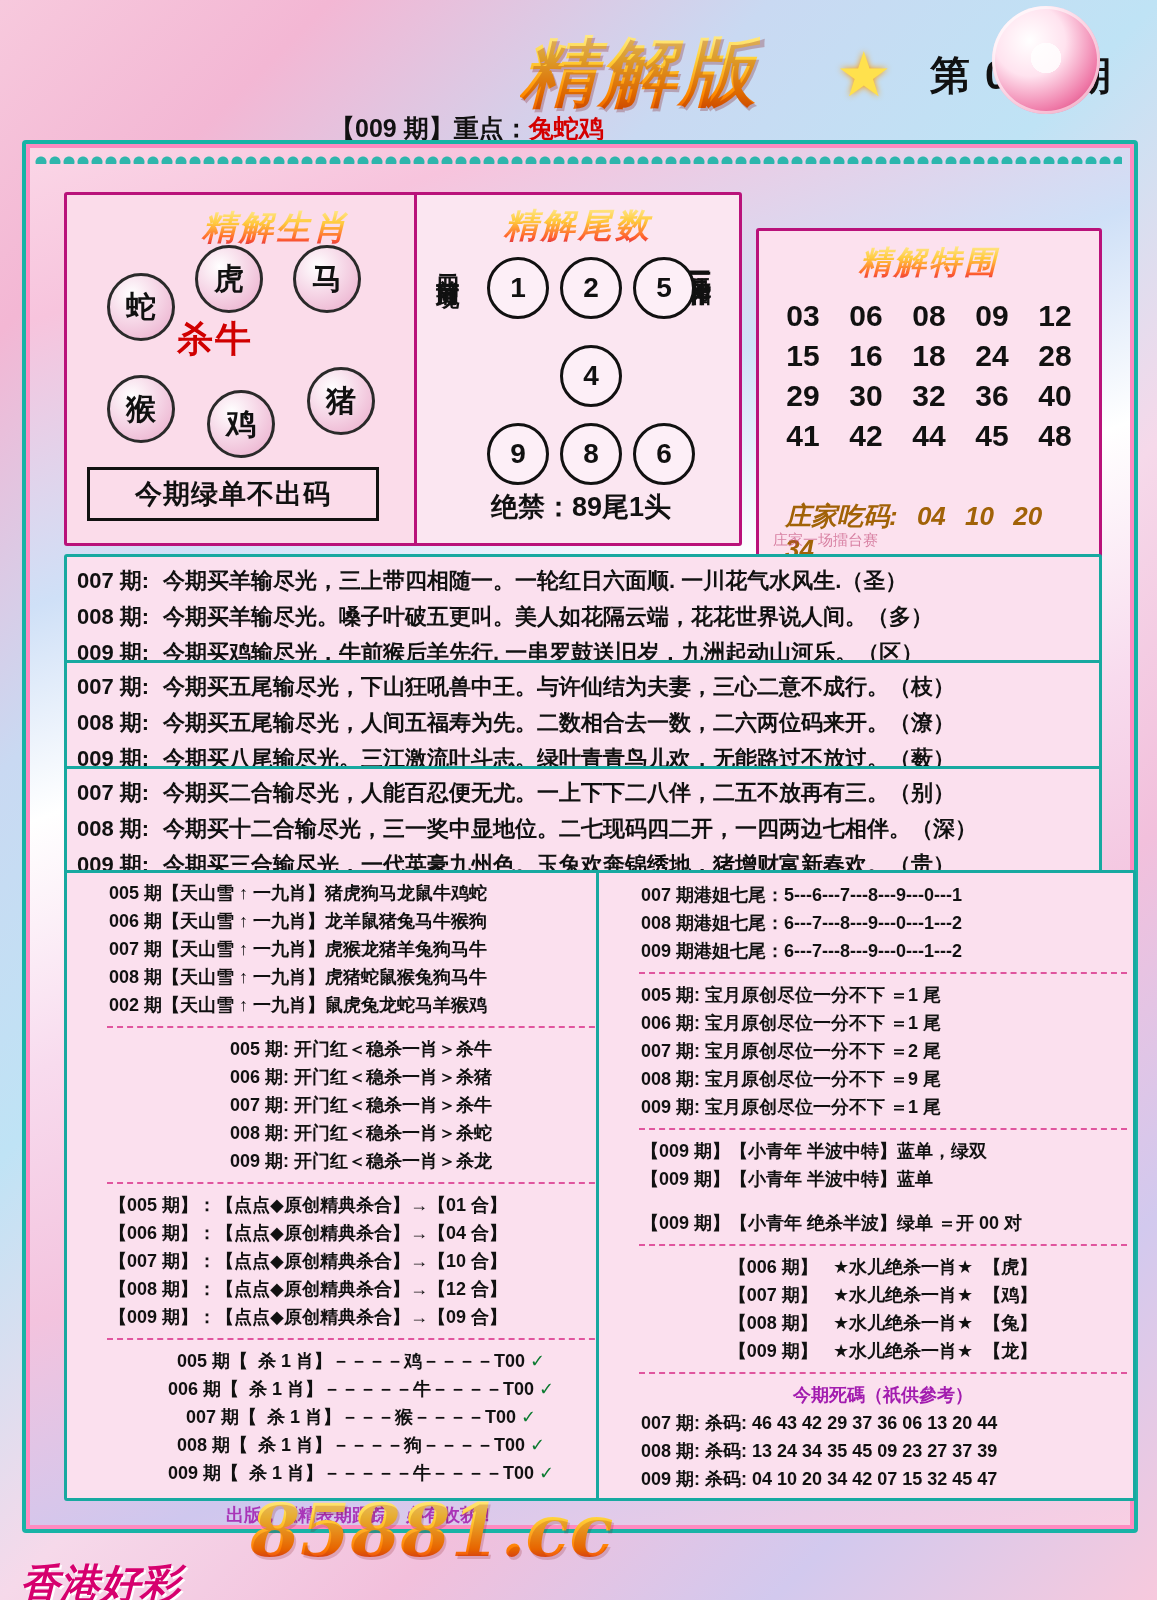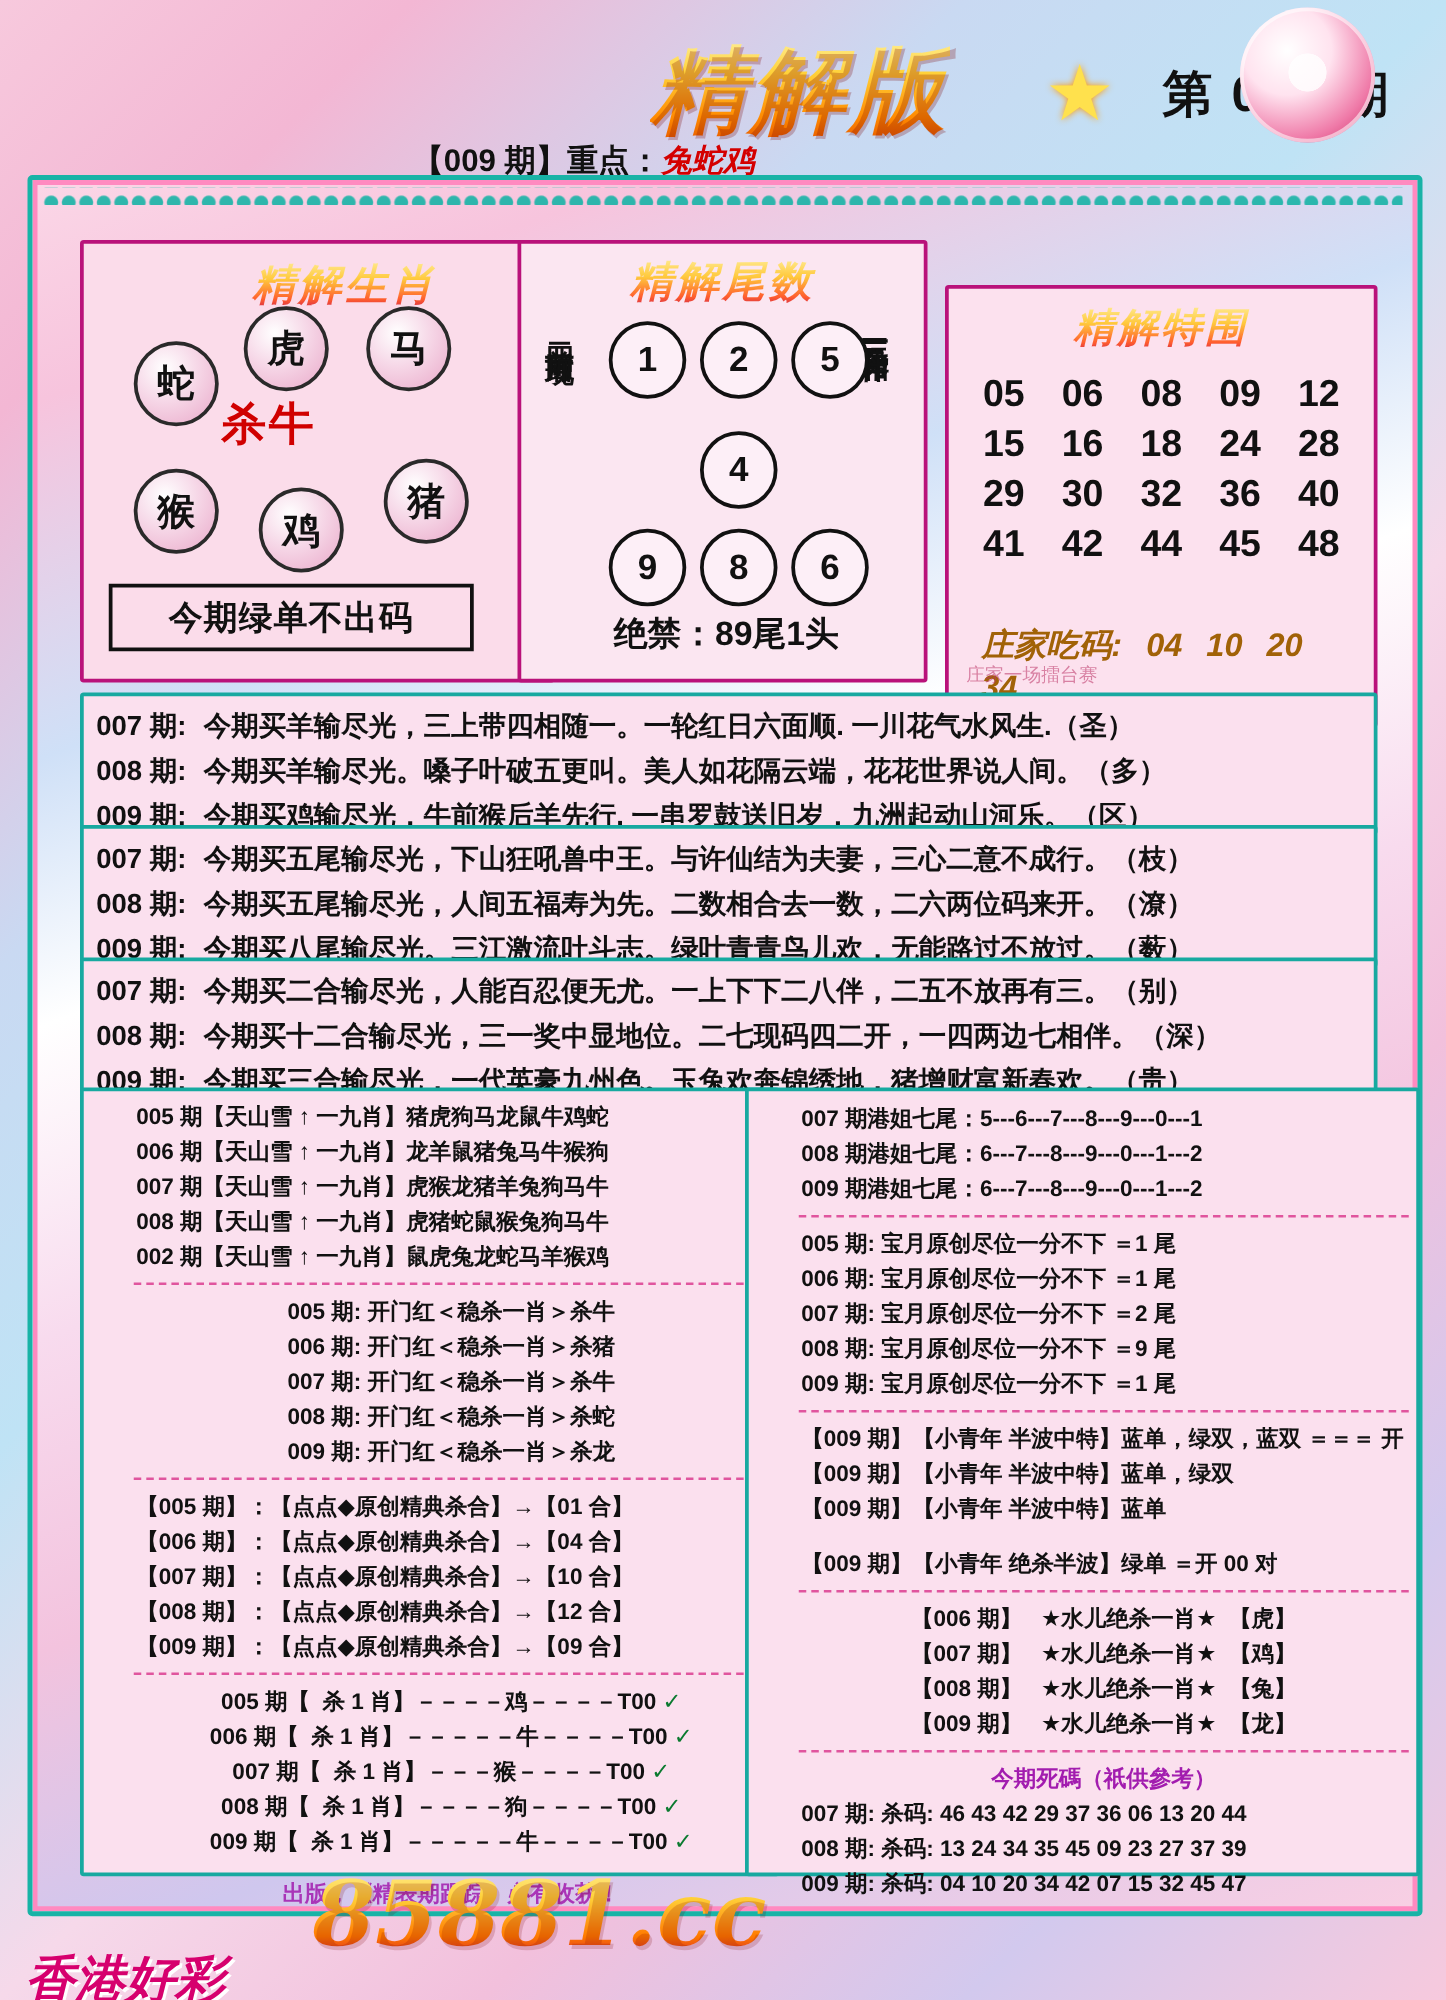--- a/index.html
+++ b/index.html
@@ -34,21 +34,21 @@
     overflow:hidden;
   }
   .hk-logo:before{
     content:"";position:absolute;left:26px;top:24px;width:56px;height:56px;
     background:radial-gradient(circle at 50% 50%,#fff 0 38%,transparent 39%);
     opacity:.8;transform:rotate(20deg);
   }
   .hdr-sub{
     position:absolute;left:330px;top:112px;font-size:25px;font-weight:bold;color:#111;
   }
-  .hdr-sub .red{color:#d40000;font-style:italic;}
+  .hdr-sub .red{color:#d40000;}
 
   
   .frame{
     position:absolute;left:22px;top:140px;width:1108px;height:1385px;
     border:4px solid #18b3a6;border-radius:4px;
     background:linear-gradient(160deg,#fbd7e7 0%,#f7c4dd 10%,#cfe0f7 26%,#ffffff 38%,#f8dbee 52%,#f3c3de 66%,#cfc7ee 80%,#f9cfe3 100%);
     box-shadow:0 0 0 4px #ff8ac0 inset;
   }
   .wave{
     position:absolute;left:8px;top:6px;width:1088px;height:14px;
@@ -208,21 +208,21 @@
       <div class="t-ball" style="left:216px;top:228px;">6</div>
       <div class="t-ban">
         <span>绝禁：</span><span>89尾1头</span>
       </div>
     </div>
 
     <div class="box" id="box3">
       <div class="box-title">精解特围</div>
       <div class="numgrid">
         <div>
-          <span>05</span>
+          <span>03</span>
           <span>06</span>
           <span>08</span>
           <span>09</span>
           <span>12</span>
         </div>
         <div>
           <span>15</span>
           <span>16</span>
           <span>18</span>
           <span>24</span>
@@ -343,21 +343,20 @@
         <div class="sep"></div>
 
         <div class="rowline"><span>005 期:</span>&nbsp;<span>宝月原创尽位一分不下 ＝1 尾</span></div>
         <div class="rowline"><span>006 期:</span>&nbsp;<span>宝月原创尽位一分不下 ＝1 尾</span></div>
         <div class="rowline"><span>007 期:</span>&nbsp;<span>宝月原创尽位一分不下 ＝2 尾</span></div>
         <div class="rowline"><span>008 期:</span>&nbsp;<span>宝月原创尽位一分不下 ＝9 尾</span></div>
         <div class="rowline"><span>009 期:</span>&nbsp;<span>宝月原创尽位一分不下 ＝1 尾</span></div>
 
         <div class="sep"></div>
 
-        <div class="rowline"><span>【009 期】</span><span>【小青年  半波中特】</span><span>蓝单，绿双，蓝双 ＝＝＝ 开</span></div>
         <div class="rowline"><span>【009 期】</span><span>【小青年  半波中特】</span><span>蓝单，绿双</span></div>
         <div class="rowline"><span>【009 期】</span><span>【小青年  半波中特】</span><span>蓝单</span></div>
 
         <div class="rowline" style="margin-top:16px;"><span>【009 期】</span><span>【小青年  绝杀半波】</span><span>绿单 ＝开 00 对</span></div>
 
         <div class="sep"></div>
 
         <div class="rowline center"><span>【006 期】</span>&nbsp;&nbsp;&nbsp;<span>★水儿绝杀一肖★</span>&nbsp;&nbsp;<span>【虎】</span></div>
         <div class="rowline center"><span>【007 期】</span>&nbsp;&nbsp;&nbsp;<span>★水儿绝杀一肖★</span>&nbsp;&nbsp;<span>【鸡】</span></div>
         <div class="rowline center"><span>【008 期】</span>&nbsp;&nbsp;&nbsp;<span>★水儿绝杀一肖★</span>&nbsp;&nbsp;<span>【兔】</span></div>

